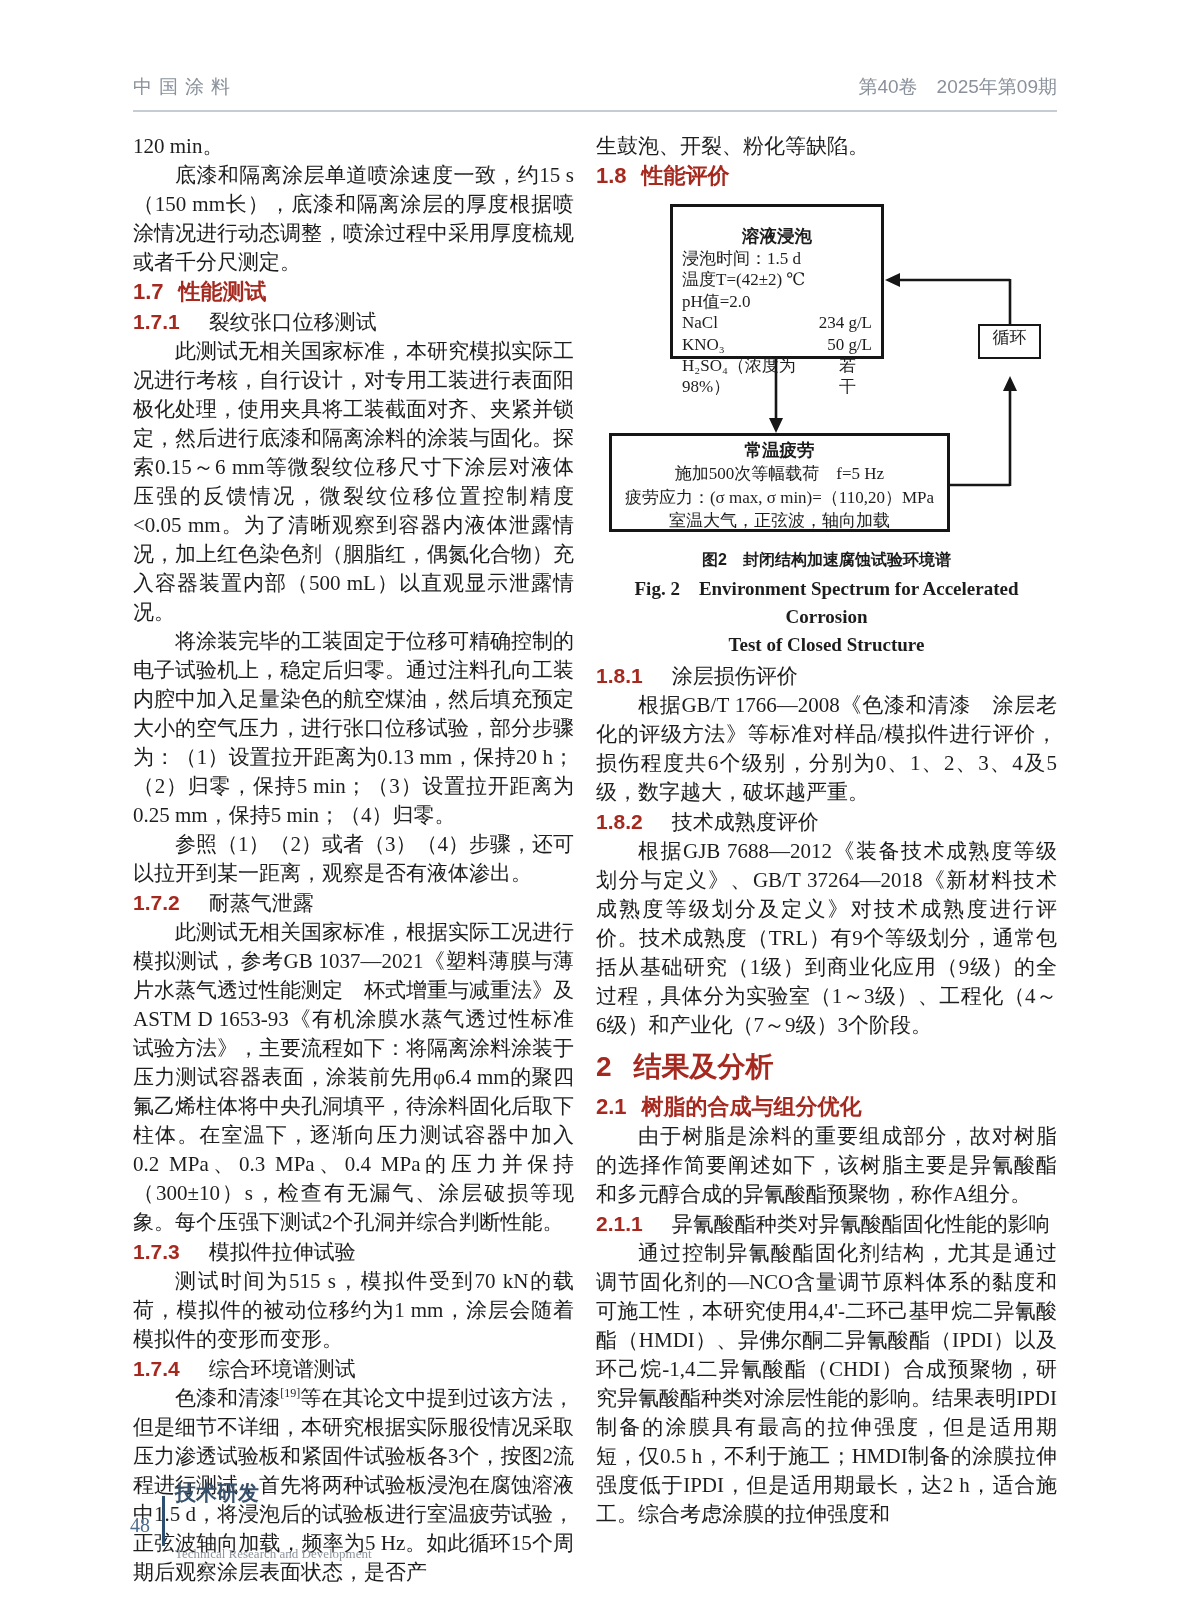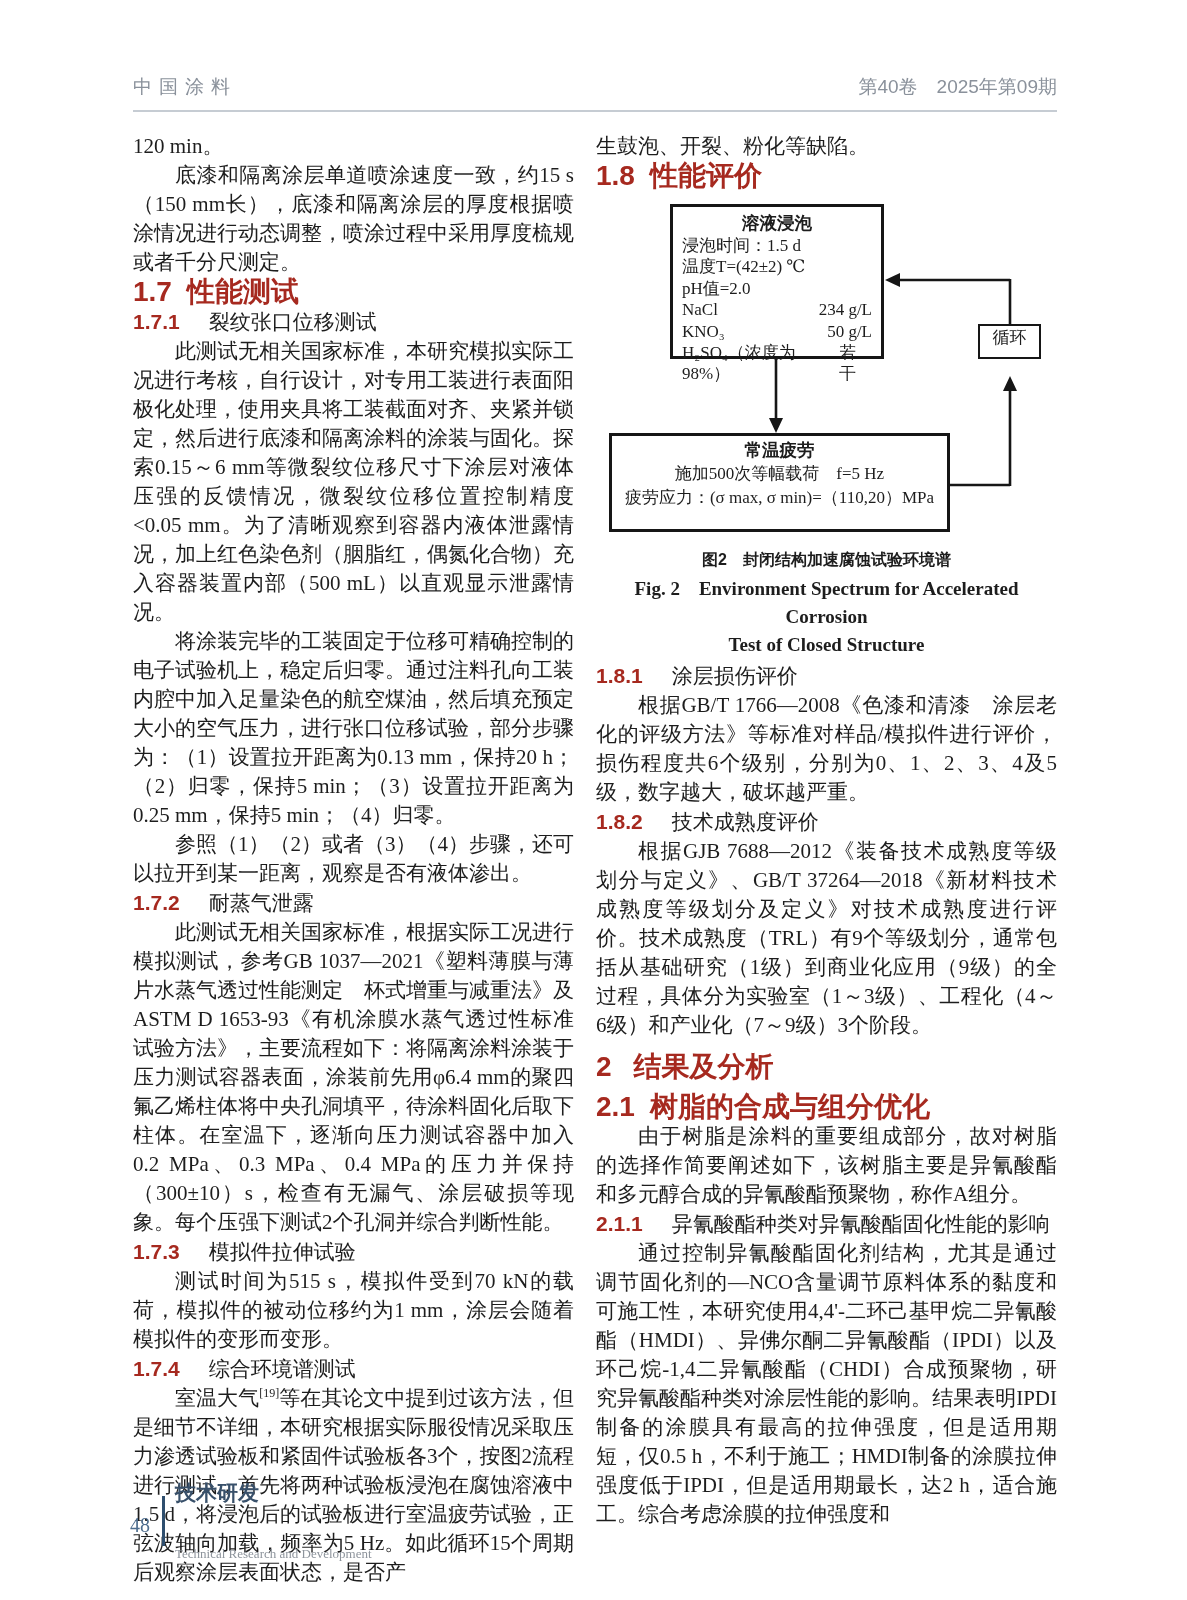--- a/index.html
+++ b/index.html
@@ -28,35 +28,35 @@
   .jname{letter-spacing:7px;}
   
   .columns{position:absolute;left:133px;top:132px;width:924px;display:flex;gap:22px;}
   .col-left{width:441px;}
   .col-right{width:461px;}
   p.body{margin:0;font-size:21px;line-height:29px;text-align:justify;text-indent:2em;}
   p.body.noindent{text-indent:0;}
   sup{font-size:12px;line-height:0;}
   h2.sec,h3.sec,h4.sec{margin:0;font-weight:normal;}
   .num{font-family:"Liberation Sans","DejaVu Sans",sans-serif;font-weight:bold;color:var(--heading-red);}
-  h3.sec{font-size:28px;line-height:30px;font-family:"Liberation Sans","DejaVu Sans",sans-serif;}
+  h3.sec{font-size:22px;line-height:30px;font-family:"Liberation Sans","DejaVu Sans",sans-serif;}
   h3.sec .num{margin-right:15px;}
   h3.sec .ttl{font-weight:bold;color:var(--heading-red);}
   h4.sec{font-size:21px;line-height:29px;}
   h4.sec .num{margin-right:17px;}
   h4.sec .ttl{font-family:"Liberation Sans","DejaVu Sans",sans-serif;font-weight:normal;color:var(--text-dark);margin-left:12px;}
   h2.sec{font-size:28px;line-height:46px;font-family:"Liberation Sans","DejaVu Sans",sans-serif;margin:4px 0 2px 0;}
   h2.sec .num{margin-right:22px;font-size:28px;}
   h2.sec .ttl{font-weight:bold;color:var(--heading-red);}
   
   figure.flow{margin:6px 0 2px 0;}
   .fig-canvas{position:relative;width:461px;height:340px;}
   .connectors{position:absolute;left:0;top:0;width:461px;height:340px;}
   .fbox{position:absolute;box-sizing:border-box;border:3px solid #161616;background:#fff;font-size:17px;}
-  .fbox-solution{left:74px;top:7px;width:214px;height:155px;padding:5px 9px 0 9px;}
+  .fbox-solution{left:74px;top:7px;width:214px;height:155px;padding:18px 9px 0 9px;}
   .fbox-title{text-align:center;font-weight:bold;font-size:17.5px;line-height:23px;}
   .fline{line-height:21.4px;white-space:nowrap;}
   .fpair{display:flex;justify-content:space-between;line-height:21.4px;}
   .fbox-cycle{left:382px;top:127px;width:63px;height:35px;border-width:2.5px;
     display:flex;align-items:flex-start;justify-content:center;}
   .fbox-fatigue{left:13px;top:236px;width:341px;height:99px;text-align:center;padding-top:3px;}
   .fbox-fatigue .fline{line-height:23.5px;}
   figcaption{margin-top:8px;}
   .cap-cn{text-align:center;font-family:"Liberation Sans","DejaVu Sans",sans-serif;
     font-weight:bold;font-size:16px;line-height:30px;}
@@ -102,21 +102,21 @@
       <p class="body">此测试无相关国家标准，根据实际工况进行模拟测试，参考GB 1037—2021《塑料薄膜与薄片水蒸气透过性能测定　杯式增重与减重法》及ASTM D 1653-93《有机涂膜水蒸气透过性标准试验方法》，主要流程如下：将隔离涂料涂装于压力测试容器表面，涂装前先用φ6.4 mm的聚四氟乙烯柱体将中央孔洞填平，待涂料固化后取下柱体。在室温下，逐渐向压力测试容器中加入0.2 MPa、0.3 MPa、0.4 MPa的压力并保持（300±10）s，检查有无漏气、涂层破损等现象。每个压强下测试2个孔洞并综合判断性能。</p>
 
       <h4 class="sec">
         <span class="num">1.7.3</span><span class="ttl">模拟件拉伸试验</span>
       </h4>
       <p class="body">测试时间为515 s，模拟件受到70 kN的载荷，模拟件的被动位移约为1 mm，涂层会随着模拟件的变形而变形。</p>
 
       <h4 class="sec">
         <span class="num">1.7.4</span><span class="ttl">综合环境谱测试</span>
       </h4>
-      <p class="body"><span>室温大气</span><sup>[19]</sup><span>等在其论文中提到过该方法，但是细节不详细，本研究根据实际服役情况采取压力渗透试验板和紧固件试验板各3个，按图2流程进行测试，首先将两种试验板浸泡在腐蚀溶液中1.5 d，将浸泡后的试验板进行室温疲劳试验，正弦波轴向加载，频率为5 Hz。如此循环15个周期后观察涂层表面状态，是否产</span></p>
+      <p class="body"><span>色漆和清漆</span><sup>[19]</sup><span>等在其论文中提到过该方法，但是细节不详细，本研究根据实际服役情况采取压力渗透试验板和紧固件试验板各3个，按图2流程进行测试，首先将两种试验板浸泡在腐蚀溶液中1.5 d，将浸泡后的试验板进行室温疲劳试验，正弦波轴向加载，频率为5 Hz。如此循环15个周期后观察涂层表面状态，是否产</span></p>
     </section>
 
     <section class="col-right">
       <p class="body noindent">生鼓泡、开裂、粉化等缺陷。</p>
 
       <h3 class="sec">
         <span class="num">1.8</span><span class="ttl">性能评价</span>
       </h3>
 
       <figure class="flow">
@@ -156,20 +156,21 @@
           </div>
 
           <div class="fbox fbox-cycle">
             <span>循环</span>
           </div>
 
           <div class="fbox fbox-fatigue">
             <div class="fbox-title">常温疲劳</div>
             <div class="fline">施加500次等幅载荷　f=5 Hz</div>
             <div class="fline">疲劳应力：(σ max, σ min)=（110,20）MPa</div>
+            <div class="fline">室温大气，正弦波，轴向加载</div>
           </div>
         </div>
 
         <figcaption>
           <div class="cap-cn">图2　封闭结构加速腐蚀试验环境谱</div>
           <div class="cap-en">Fig. 2　Environment Spectrum for Accelerated Corrosion</div>
           <div class="cap-en">Test of Closed Structure</div>
         </figcaption>
       </figure>
 

